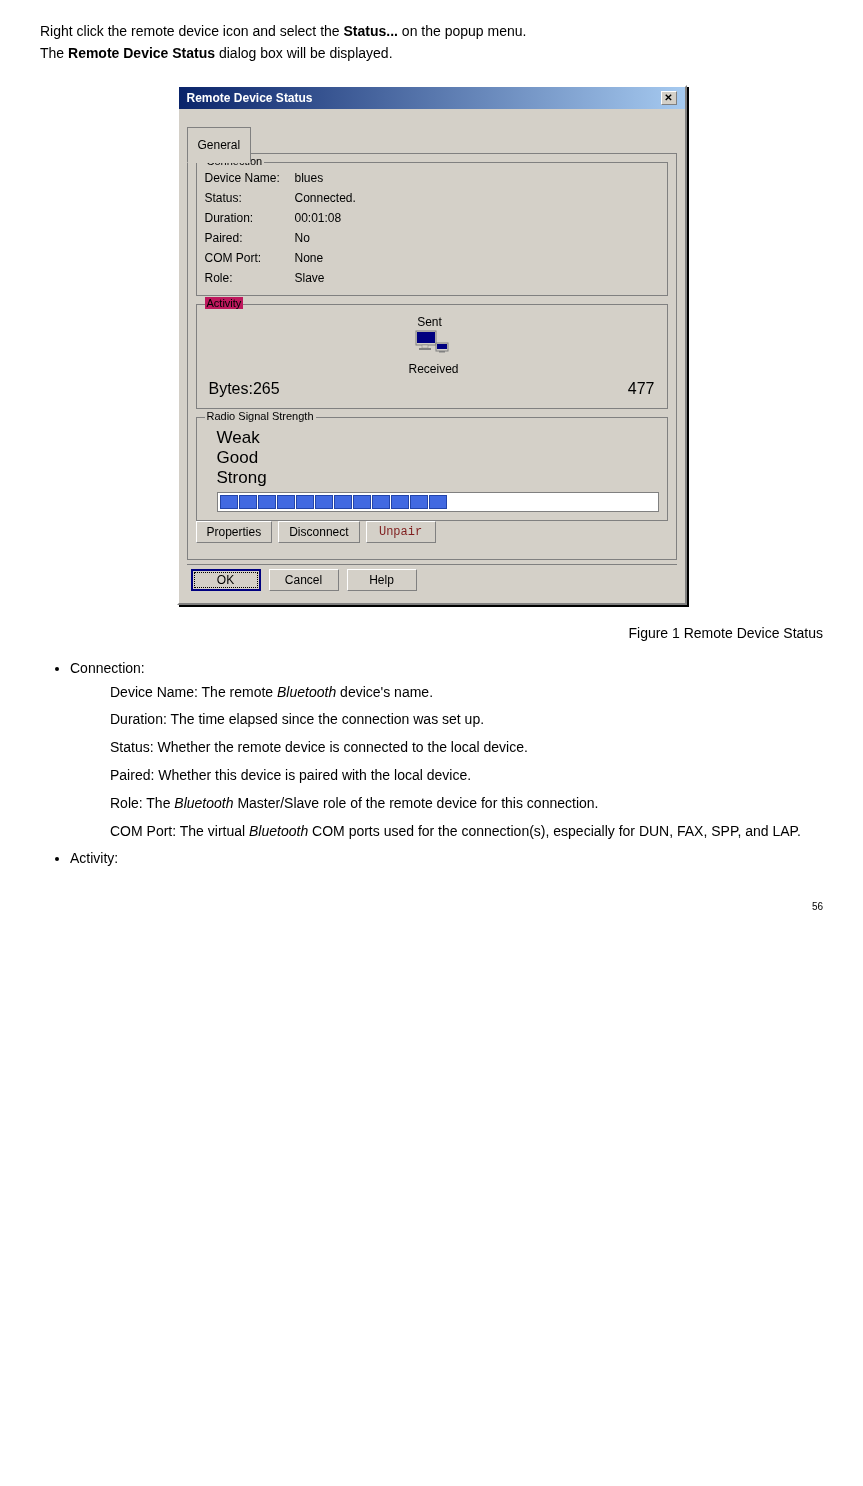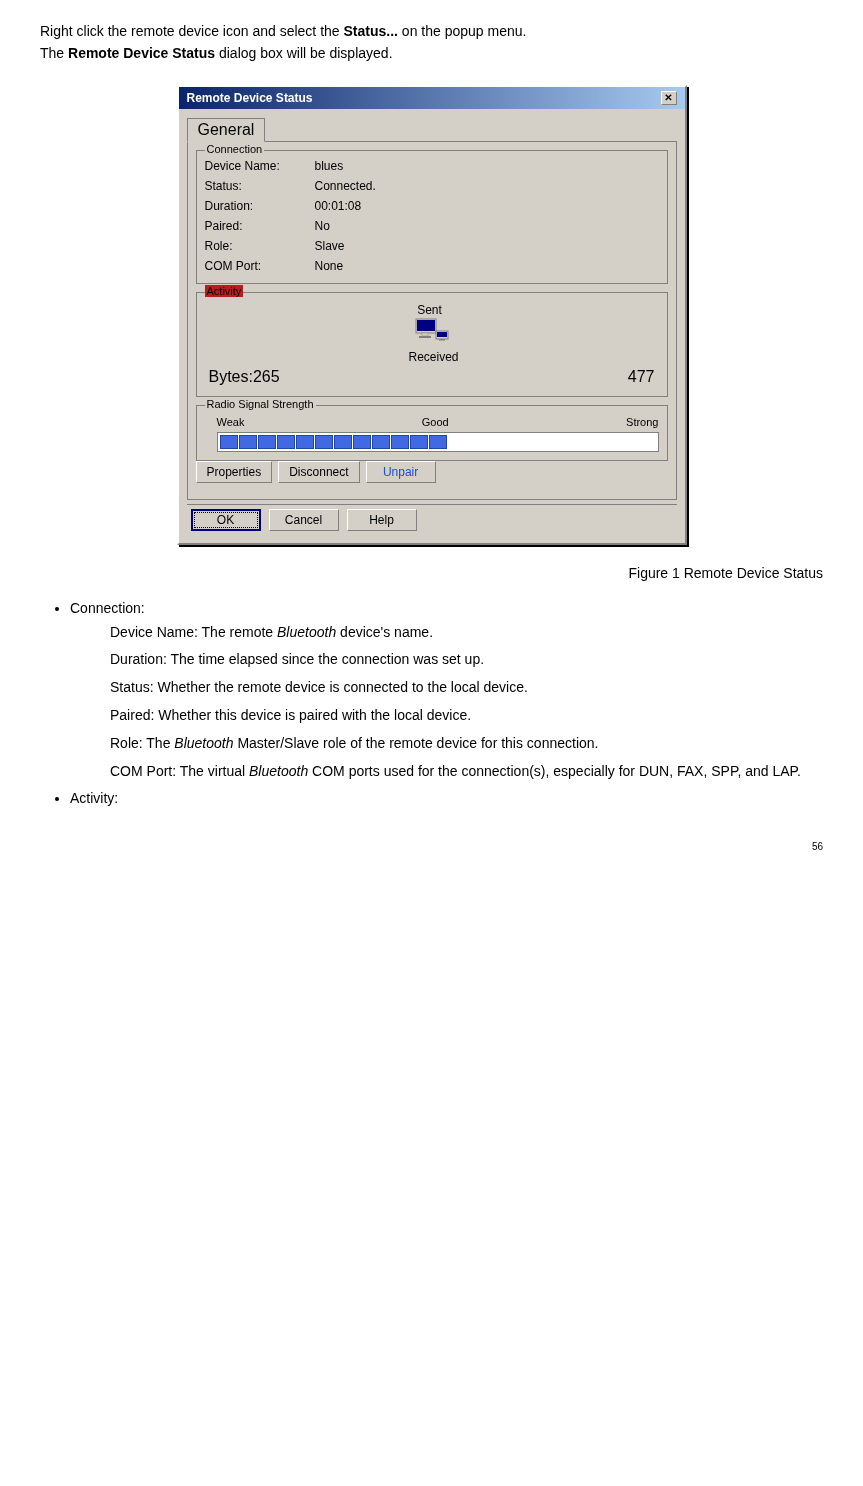--- a/index.html
+++ b/index.html
@@ -66,25 +66,25 @@
       padding: 8px;
     }
     .tab-bar {
       display: flex;
       margin-bottom: 0;
     }
     .tab {
       background: #d4d0c8;
       border: 1px solid #808080;
       border-bottom: none;
-      padding: 2px 10px;
-      font-size: 16px;
+      padding: 10px 10px;
+      font-size: 12px;
       cursor: pointer;
       position: relative;
-      top: 1px;
+      top: 10px;
       z-index: 2;
     }
     .tab.active {
       background: #d4d0c8;
       border-bottom: 1px solid #d4d0c8;
       font-weight: normal;
     }
     .tab-content {
       border: 1px solid #808080;
       background: #d4d0c8;
@@ -105,21 +105,20 @@
       position: absolute;
       top: -8px;
       left: 8px;
       background: #d4d0c8;
       padding: 0 2px;
     }
     .field-row {
       display: flex;
       margin-bottom: 2px;
       padding-top: 4px;
-      gap: 20px;
     }
     .field-label {
       width: 90px;
       font-size: 12px;
     }
     .field-value {
       font-size: 12px;
     }
 
     
@@ -127,21 +126,21 @@
       border: 1px solid #808080;
       margin-bottom: 8px;
       padding: 4px 8px 8px 8px;
       position: relative;
     }
     .activity-legend {
       font-size: 11px;
       position: absolute;
       top: -8px;
       left: 8px;
-      background: #b91c1c;
+      background: #be185d;
       padding: 0 2px;
     }
 
     
     .signal-group {
       border: 1px solid #808080;
       margin-bottom: 0;
       padding: 4px 8px 8px 20px;
       position: relative;
     }
@@ -149,23 +148,24 @@
       font-size: 11px;
       position: absolute;
       top: -8px;
       left: 8px;
       background: #d4d0c8;
       padding: 0 2px;
     }
     .signal-labels {
       display: flex;
       justify-content: space-between;
-      font-size: 11px;
+      font-size: 17px;
       margin-top: 6px;
       margin-bottom: 4px;
+      flex-direction: column;
     }
     .signal-bar-container {
       border: 1px solid #808080;
       background: #fff;
       height: 20px;
       position: relative;
       overflow: hidden;
     }
     .signal-bar-fill {
       height: 100%;
@@ -192,22 +192,23 @@
       border-top-color: #ffffff;
       border-left-color: #ffffff;
       border-right-color: #808080;
       border-bottom-color: #808080;
       padding: 3px 10px;
       font-size: 12px;
       cursor: pointer;
       min-width: 70px;
     }
     .win-btn.disabled {
-      color: #1d4ed8;
+      color: #7f1d1d;
       cursor: default;
+      font-family: Liberation Mono, monospace;
     }
     .dialog-footer {
       display: flex;
       gap: 8px;
       padding: 4px;
       border-top: 1px solid #808080;
       margin-top: 4px;
     }
     .win-btn-focus {
       background: #d4d0c8;
@@ -316,26 +317,26 @@
           </div>
           <div class="field-row">
             <span class="field-label">Duration:</span>
             <span class="field-value">00:01:08</span>
           </div>
           <div class="field-row">
             <span class="field-label">Paired:</span>
             <span class="field-value">No</span>
           </div>
           <div class="field-row">
+            <span class="field-label">COM Port:</span>
+            <span class="field-value">None</span>
+          </div>
+          <div class="field-row">
             <span class="field-label">Role:</span>
             <span class="field-value">Slave</span>
-          </div>
-          <div class="field-row">
-            <span class="field-label">COM Port:</span>
-            <span class="field-value">None</span>
           </div>
         </div>
 
         <div class="activity-group">
           <span class="activity-legend">Activity</span>
           <div class="act-row-top">
             <span class="act-sent-label">Sent</span>
             <div class="act-line-seg"></div>
             <div class="act-icon-wrap">
               

